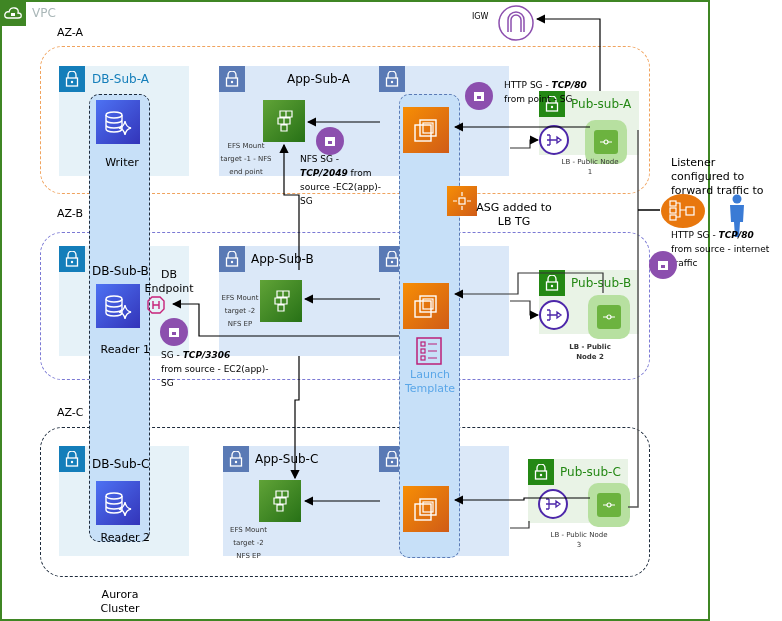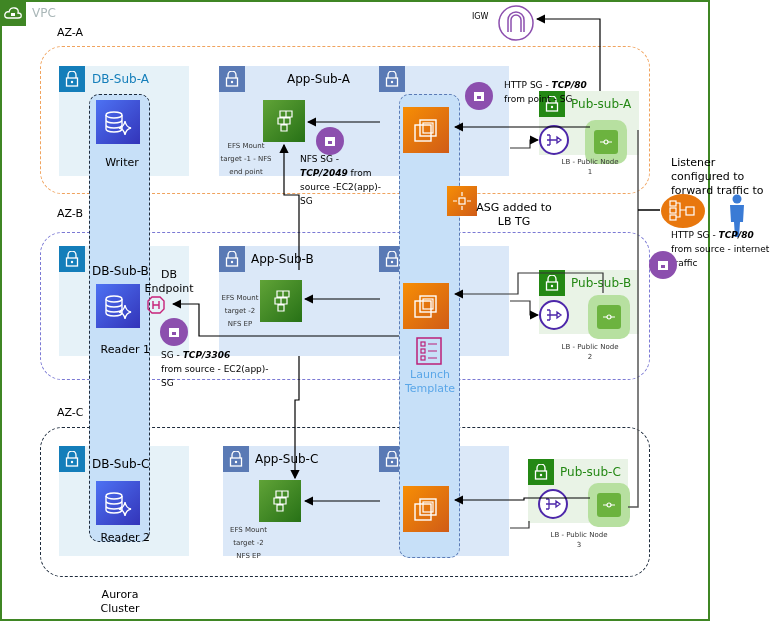--- a/index.html
+++ b/index.html
@@ -286,21 +286,21 @@
     </svg>
   </div>
 <div class="abs endpoint-green" style="left:588px;top:295px;">
     <div class="inner">
       <svg width="14" height="10" viewBox="0 0 14 10">
         <path d="M1 5 H5 M9 5 H13" stroke="#fff" stroke-width="1.2"></path>
         <circle cx="7" cy="5" r="2" fill="none" stroke="#fff" stroke-width="1.2"></circle>
       </svg>
     </div>
   </div>
-<div class="abs small-txt" style="left:560px;top:342px;width:60px;line-height:10px;">LB - Public Node 2</div>
+<div class="abs small-txt" style="left:560px;top:342px;width:60px;line-height:10px;font-weight:bold;">LB - Public Node 2</div>
 
 <div class="abs subnet-pub" style="left:528px;top:459px;width:100px;height:64px;"></div>
 <div class="abs lock-badge lock-pub" style="left:528px;top:459px;">
     <svg width="14" height="16" viewBox="0 0 14 16">
       <path d="M3 7 V4 A4 4 0 0 1 11 4 V7" fill="none" stroke="#fff" stroke-width="1.3"></path>
       <rect x="1.5" y="7" width="11" height="8" fill="none" stroke="#fff" stroke-width="1.3"></rect>
       <circle cx="7" cy="11" r="1.2" fill="#fff"></circle>
     </svg>
   </div>
 <div class="abs sub-title" style="left:560px;top:465px;color:#248814;">Pub-sub-C</div>

